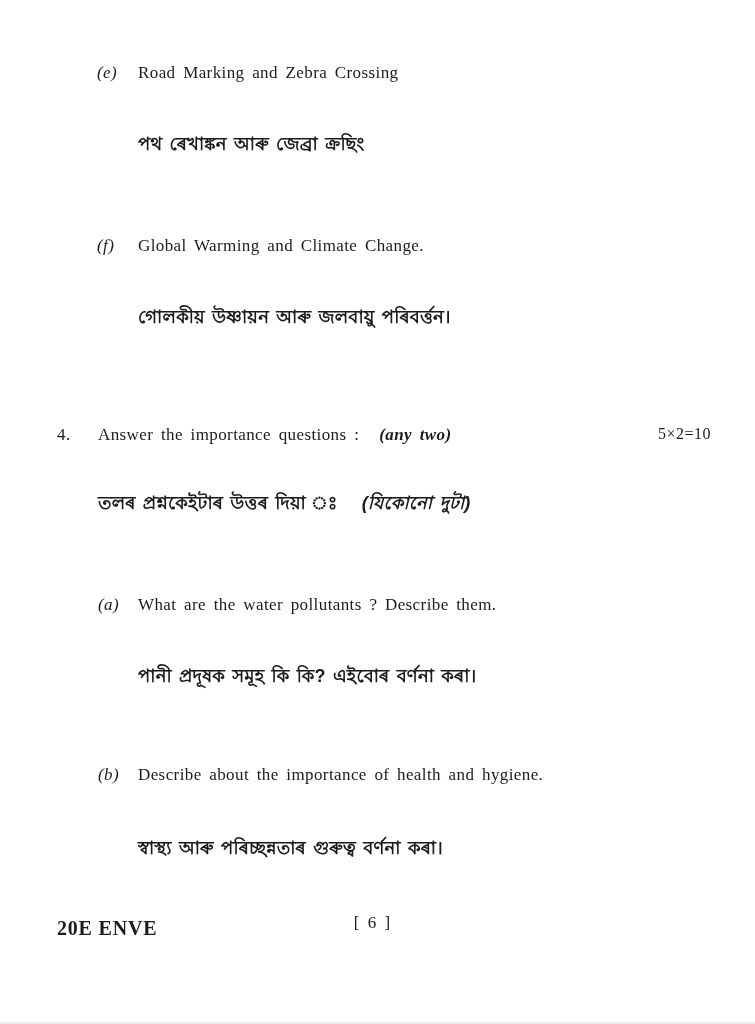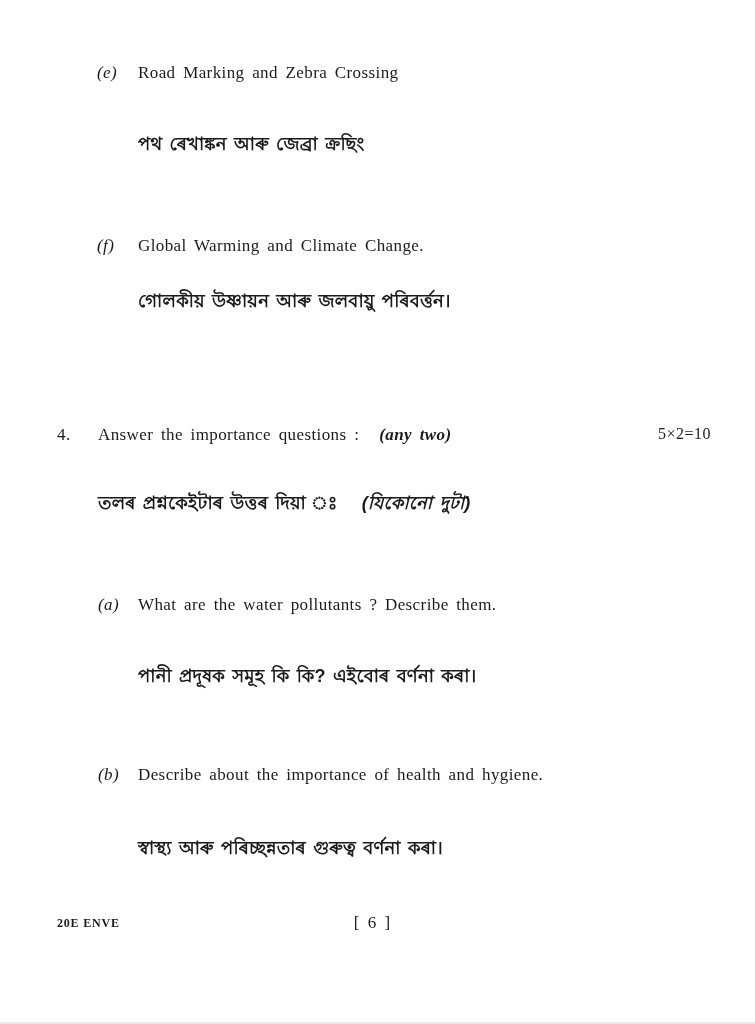--- a/index.html
+++ b/index.html
@@ -34,21 +34,21 @@
   .note-bold { font-weight: 700; font-style: italic; margin-left: 20px; }
   .as {
     font-size: 18px;
     font-weight: 600;
     letter-spacing: 0.2px;
     word-spacing: 2px;
     font-family: Liberation Sans, sans-serif;
   }
   .as-note { font-style: italic; margin-left: 22px; }
   .marks { font-size: 16px; letter-spacing: 0.5px; }
-  .footer-code { font-weight: 700; font-size: 12px; letter-spacing: 0.8px; }
+  .footer-code { font-weight: 700; font-size: 20px; letter-spacing: 0.8px; }
   .footer-page {
     left: 0; width: 746px;
     text-align: center;
     font-size: 17px;
     letter-spacing: 2px;
   }
   .bottom-edge {
     position: absolute;
     left: 0; bottom: 0;
     width: 755px; height: 2px;
@@ -67,21 +67,21 @@
     </filter>
     <rect width="755" height="1024" filter="url(#speckle)"></rect>
   </svg>
 
   <span class="t en qlabel" style="left:97px; top:62px">(e)</span>
   <span class="t en" style="left:138px; top:62px">Road Marking and Zebra Crossing</span>
   <span class="t as" style="left:138px; top:133px">পথ ৰেখাঙ্কন আৰু জেব্ৰা ক্ৰছিং</span>
 
   <span class="t en qlabel" style="left:97px; top:235px">(f)</span>
   <span class="t en" style="left:138px; top:235px">Global Warming and Climate Change.</span>
-  <span class="t as" style="left:138px; top:290px">গোলকীয় উষ্ণায়ন আৰু জলবায়ু পৰিবৰ্ত্তন।</span>
+  <span class="t as" style="left:138px; top:306px">গোলকীয় উষ্ণায়ন আৰু জলবায়ু পৰিবৰ্ত্তন।</span>
 
   <span class="t en" style="left:57px; top:424px">4.</span>
   <span class="t en" style="left:98px; top:424px">
     <span>Answer the importance questions :</span><span class="note-bold">(any two)</span>
   </span>
   <span class="t marks" style="right:44px; top:424px">5×2=10</span>
 
   <span class="t as" style="left:98px; top:492px">
     <span>তলৰ প্ৰশ্নকেইটাৰ উত্তৰ দিয়া ঃ</span><span class="as-note">(যিকোনো দুটা)</span>
   </span>

